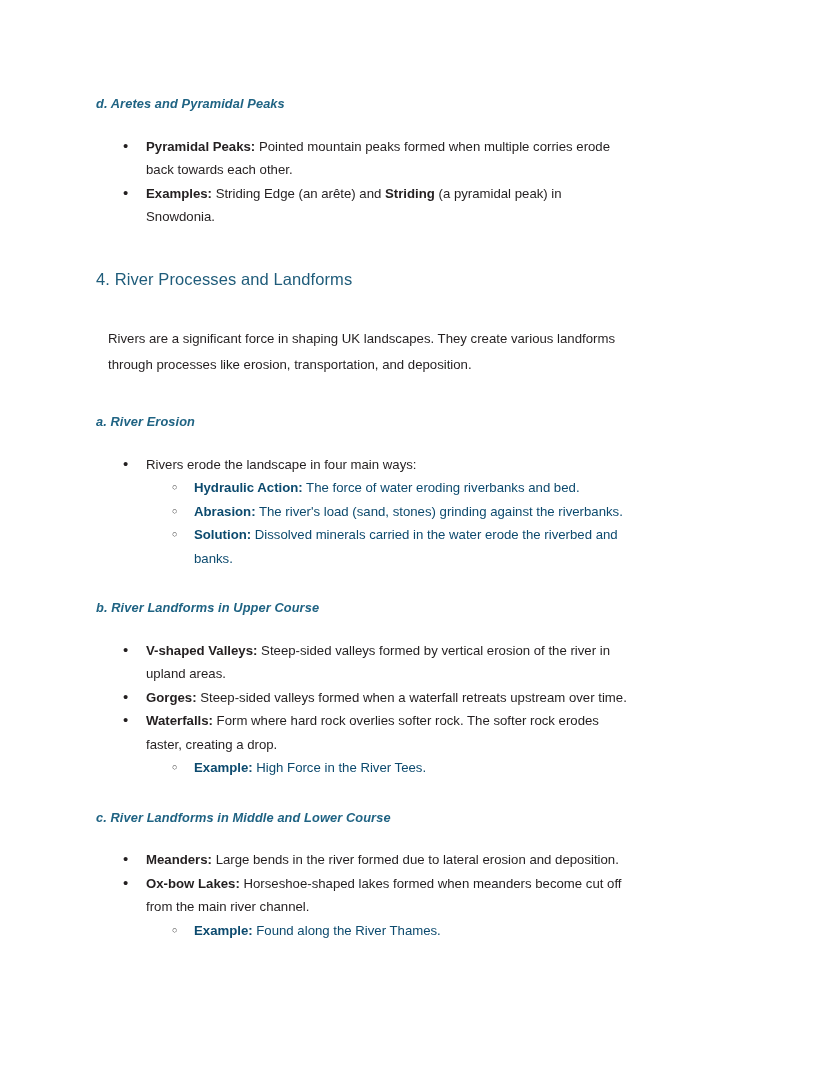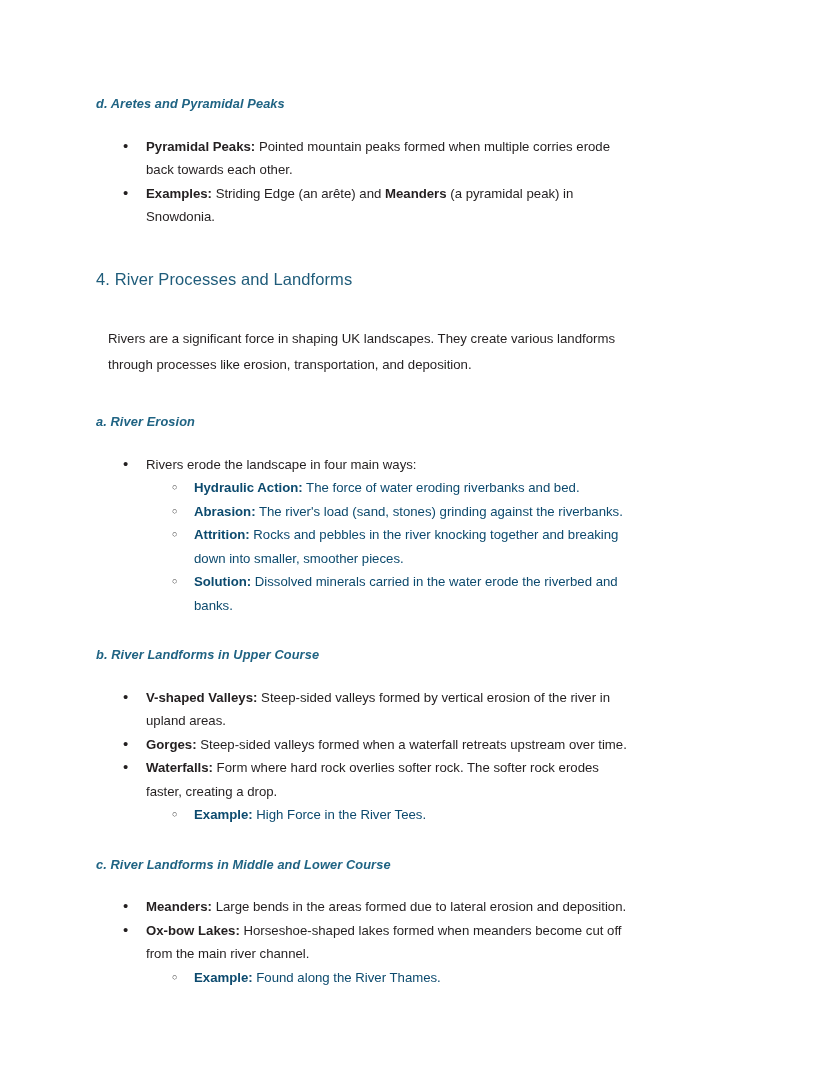--- a/index.html
+++ b/index.html
@@ -121,21 +121,21 @@
 
   <h3 class="sub-heading">d. Aretes and Pyramidal Peaks</h3>
 
   <div class="gap-after-subheading"></div>
 
   <ul class="level1">
     <li class="bullet-item">
       <b>Pyramidal Peaks:</b><span> Pointed mountain peaks formed when multiple corries erode back towards each other.</span>
     </li>
     <li class="bullet-item">
-      <b>Examples:</b><span> Striding Edge (an arête) and </span><b>Meanders</b><span> (a pyramidal peak) in Snowdonia.</span>
+      <b>Examples:</b><span> Striding Edge (an arête) and </span><b>Striding</b><span> (a pyramidal peak) in Snowdonia.</span>
     </li>
   </ul>
 
   <div class="gap-after-list-to-heading"></div>
 
   <h2 class="section-heading">4. River Processes and Landforms</h2>
 
   <div class="gap-after-heading-to-para"></div>
 
   <p class="body-text">Rivers are a significant force in shaping UK landscapes. They create various landforms through processes like erosion, transportation, and deposition.</p>
@@ -150,23 +150,20 @@
     <li class="bullet-item">
       <span>Rivers erode the landscape in four main ways:</span>
       <ul class="level2">
         <li class="bullet-item">
           <b>Hydraulic Action:</b><span> The force of water eroding riverbanks and bed.</span>
         </li>
         <li class="bullet-item">
           <b>Abrasion:</b><span> The river's load (sand, stones) grinding against the riverbanks.</span>
         </li>
         <li class="bullet-item">
-          <b>Attrition:</b><span> Rocks and pebbles in the river knocking together and breaking down into smaller, smoother pieces.</span>
-        </li>
-        <li class="bullet-item">
           <b>Solution:</b><span> Dissolved minerals carried in the water erode the riverbed and banks.</span>
         </li>
       </ul>
     </li>
   </ul>
 
   <div class="gap-list-to-subheading"></div>
 
   <h3 class="sub-heading">b. River Landforms in Upper Course</h3>
 
@@ -190,21 +187,21 @@
   </ul>
 
   <div class="gap-list-to-subheading"></div>
 
   <h3 class="sub-heading">c. River Landforms in Middle and Lower Course</h3>
 
   <div class="gap-after-subheading"></div>
 
   <ul class="level1">
     <li class="bullet-item">
-      <b>Meanders:</b><span> Large bends in the areas formed due to lateral erosion and deposition.</span>
+      <b>Meanders:</b><span> Large bends in the river formed due to lateral erosion and deposition.</span>
     </li>
     <li class="bullet-item">
       <b>Ox-bow Lakes:</b><span> Horseshoe-shaped lakes formed when meanders become cut off from the main river channel.</span>
       <ul class="level2">
         <li class="bullet-item">
           <b>Example:</b><span> Found along the River Thames.</span>
         </li>
       </ul>
     </li>
   </ul>

